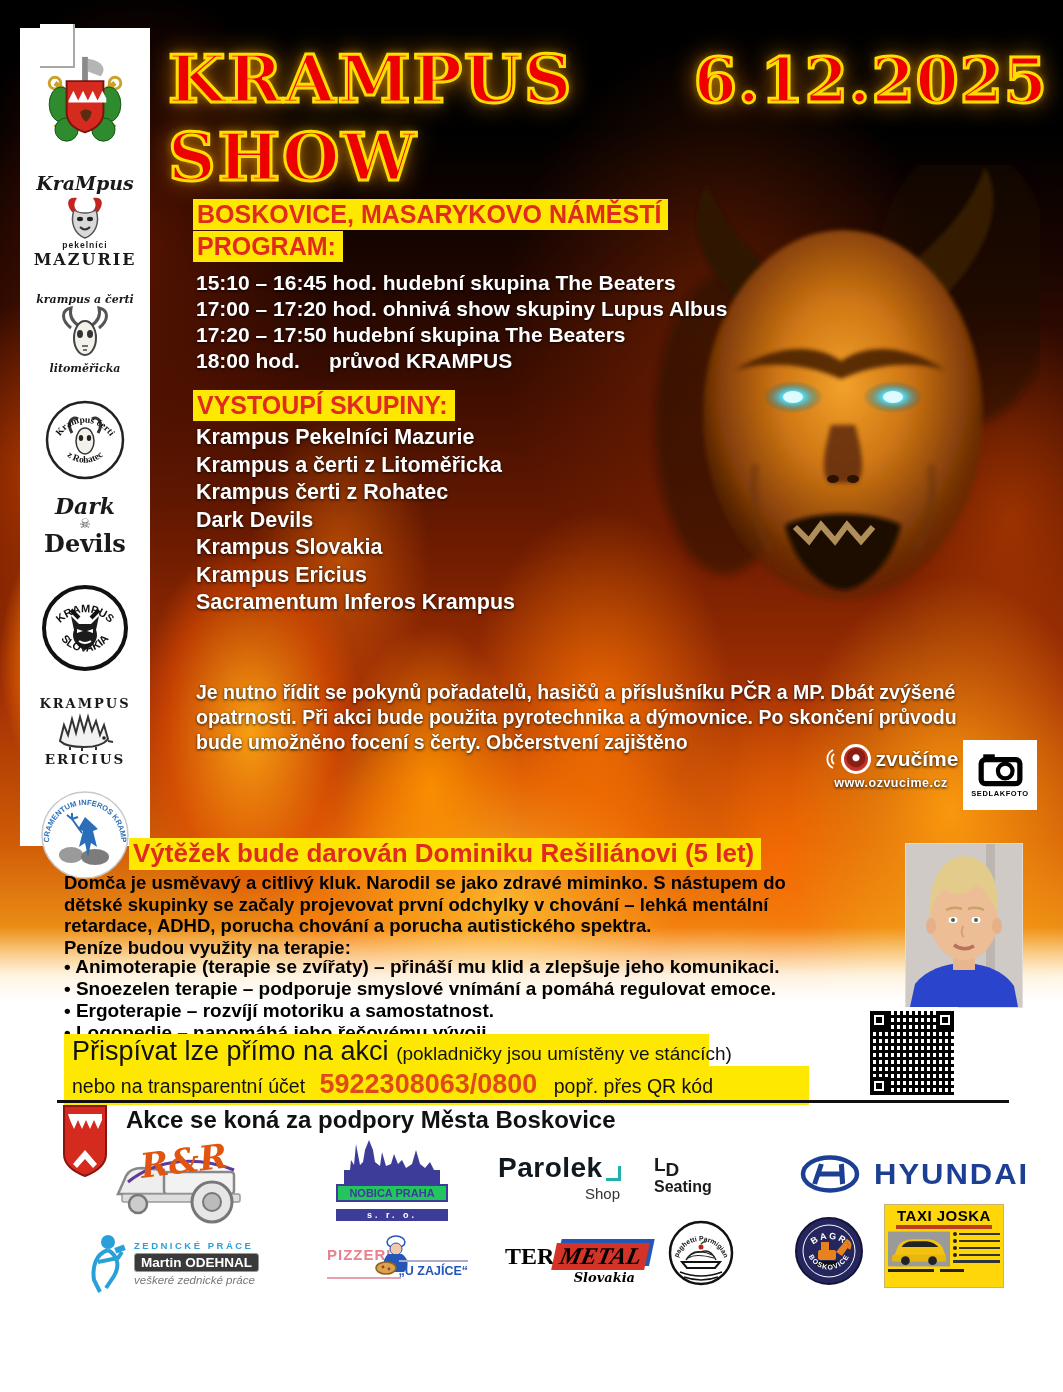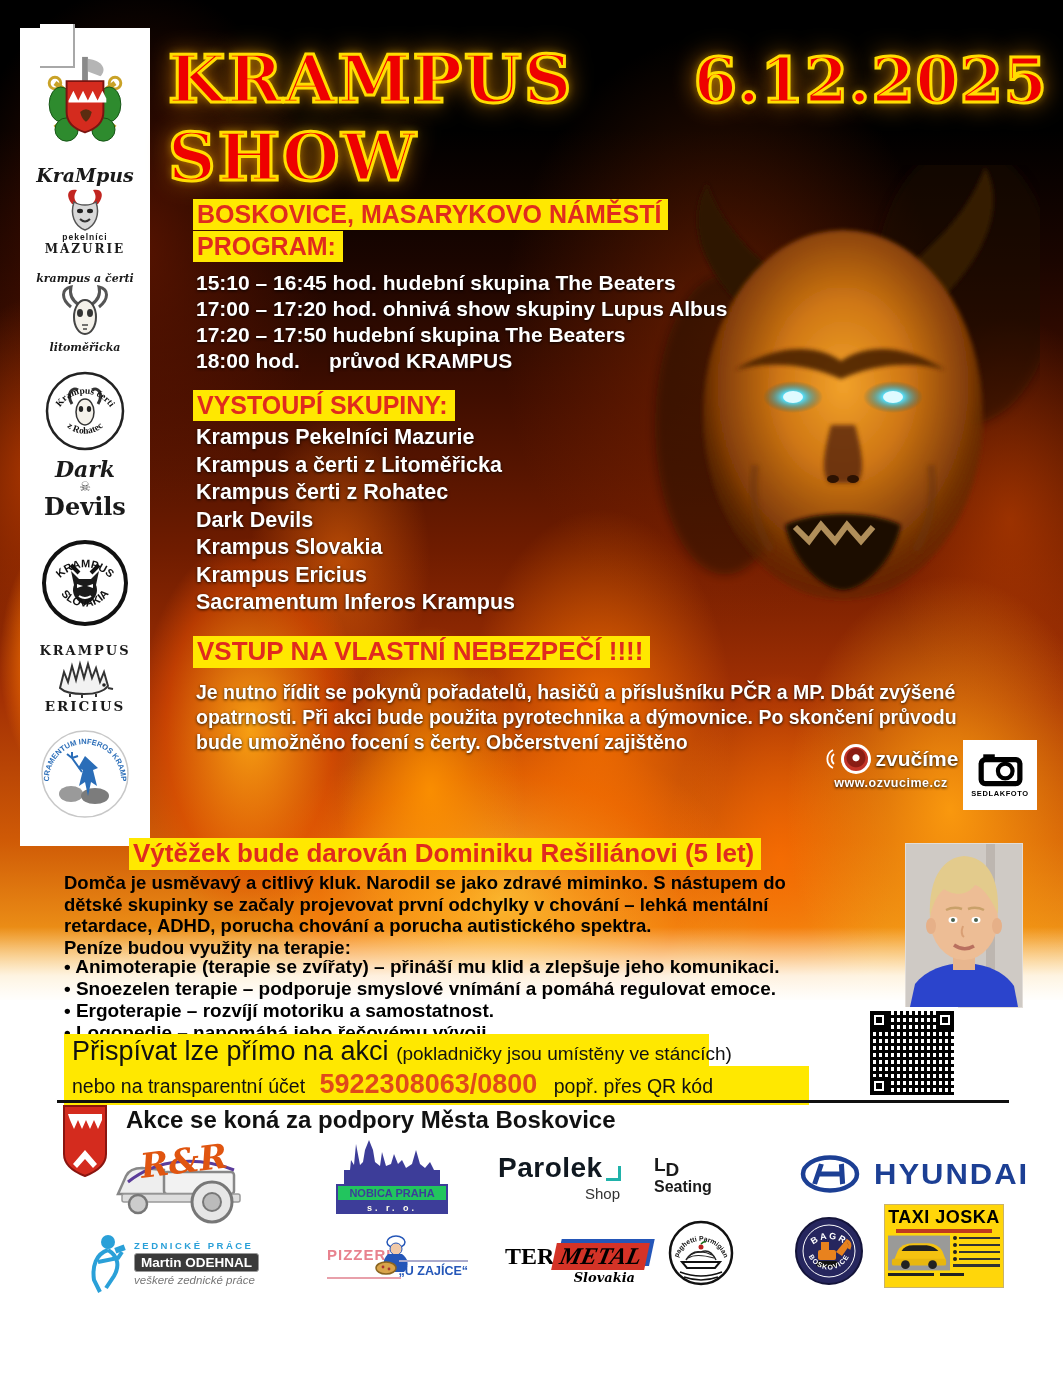--- a/index.html
+++ b/index.html
@@ -39,26 +39,26 @@
   
   .wtext{color:#fff;font-weight:bold;text-shadow:0 1px 3px rgba(0,0,0,.85);}
   .program-list{position:absolute;left:196px;top:270px;z-index:5;font-size:21px;line-height:26px;}
   .venue{position:absolute;left:193px;top:199px;z-index:5;}
   .groups-head{position:absolute;left:193px;top:390px;z-index:5;}
   .groups-list{position:absolute;left:196px;top:424px;z-index:5;font-size:21.5px;line-height:27.5px;}
   .warn-head{position:absolute;left:193px;top:636px;z-index:5;}
   .warn-body{position:absolute;left:196px;top:680px;width:812px;z-index:5;font-size:19.5px;line-height:25px;}
   
   .sidebar{position:absolute;left:20px;top:28px;width:130px;height:818px;background:#fff;z-index:4;
-    display:flex;flex-direction:column;align-items:center;}
+    display:flex;flex-direction:column;align-items:center;gap:8px;}
   .corner-mark{position:absolute;left:40px;top:24px;width:33px;height:42px;border-right:2px solid #a8a8a8;border-bottom:2px solid #a8a8a8;z-index:6;background:#fff;}
   .logo{display:flex;flex-direction:column;align-items:center;text-align:center;color:#1a1a1a;}
   .logo .script{font-family:"DejaVu Serif",serif;font-style:italic;font-weight:bold;font-size:19px;}
   .logo .tiny{font-size:8.5px;font-weight:bold;letter-spacing:1px;text-align:center;}
-  .logo .tiny2{font-size:12px;font-weight:bold;letter-spacing:2px;font-family:"DejaVu Serif",serif;}
+  .logo .tiny2{font-size:16px;font-weight:bold;letter-spacing:2px;font-family:"DejaVu Serif",serif;}
   .logo .serif-it{font-family:"DejaVu Serif",serif;font-style:italic;font-weight:bold;font-size:11px;}
   .gothic{font-family:"DejaVu Serif",serif;font-weight:bold;}
   
   .ozvucime{position:absolute;left:816px;top:744px;width:150px;z-index:5;color:#fff;text-align:center;}
   .oz-row{display:flex;align-items:center;justify-content:center;gap:5px;}
   .oz-icon{width:24px;height:24px;border-radius:50%;border:3px solid #fff;
     background:radial-gradient(circle at 50% 45%, #fff 0 3px, #8a1d14 4px 9px, #c23428 10px);}
   .oz-word{font-size:21px;font-weight:bold;text-shadow:0 1px 3px #000;}
   .oz-url{font-size:12.5px;font-weight:bold;letter-spacing:.5px;text-shadow:0 1px 3px #000;margin-top:2px;}
   .sedlak{position:absolute;left:963px;top:740px;width:74px;height:70px;background:#fff;z-index:5;
@@ -85,21 +85,21 @@
     background:repeating-linear-gradient(90deg,#000 0 3px,transparent 3px 6px),
                repeating-linear-gradient(0deg,#000 0 3px,#fff 3px 7px);}
   .qf{position:absolute;width:18px;height:18px;background:#fff;border:4px solid #000;box-sizing:border-box;}
   .qf::after{content:"";position:absolute;left:2px;top:2px;width:6px;height:6px;background:#000;}
   .qf.tl{left:0;top:0}.qf.tr{right:0;top:0}.qf.bl{left:0;bottom:0}
   
   .crest-bottom{position:absolute;left:62px;top:1104px;z-index:6;}
   .support{position:absolute;left:126px;top:1106px;z-index:6;font-size:24px;font-weight:bold;color:#111;}
   .sp{position:absolute;z-index:6;}
   .nob-name{border:2px solid #3d3d99;background:#22c55e;color:#3d3d99;font-size:11px;font-weight:bold;text-align:center;padding:1px 2px;}
-  .nob-suffix{background:#3d3d99;color:#ffe;font-size:9px;font-weight:bold;letter-spacing:3px;text-align:center;padding:1px 0;}
+  .nob-suffix{background:#3d3d99;color:#ffe;font-size:9px;font-weight:bold;letter-spacing:3px;text-align:center;padding:1px 0;margin-top:7px;}
   .pk-name{font-size:28px;font-weight:bold;color:#101820;letter-spacing:.5px;}
   .pk-corner{display:inline-block;width:12px;height:12px;border-right:3px solid #20b2aa;border-bottom:3px solid #20b2aa;margin-left:3px;transform:translateY(4px);}
   .pk-sub{display:block;text-align:right;font-size:15px;color:#333;margin-top:1px;padding-right:8px;}
   .ld-mark{font-weight:bold;font-size:19px;color:#1a1a1a;line-height:14px;}
   .ld-d{display:inline-block;transform:translateY(5px);}
   .ld-sub{font-weight:bold;font-size:16px;color:#1a1a1a;margin-top:6px;}
   .hy-row{display:flex;align-items:center;gap:14px;}
   .hy-word{font-size:31px;font-weight:bold;color:#1c3f94;letter-spacing:2px;transform:scaleY(.95);}
   .od-row{display:flex;gap:8px;align-items:center;}
   .od-top{font-size:9.5px;font-weight:bold;color:#2aa0d8;letter-spacing:2.5px;}
@@ -108,21 +108,21 @@
   .pz-wrap{position:relative;width:160px;height:64px;}
   .pz-name{position:absolute;left:0;top:16px;font-size:15px;font-weight:bold;color:#e8828e;letter-spacing:1px;border-bottom:2px solid #e8a0aa;padding-bottom:14px;width:74px;margin-left:19px;}
   .pz-sub{position:absolute;right:0;top:30px;font-size:12.5px;font-weight:bold;color:#2456b8;border-top:2px solid #aac;padding-top:2px;}
   .tm-row{display:flex;align-items:baseline;}
   .tm-ter{font-size:24px;font-weight:bold;color:#000;font-family:"Liberation Serif",serif;}
   .tm-metal{display:inline-block;background:#d43327;color:#000;font-size:24px;font-weight:bold;font-style:italic;
     font-family:"Liberation Serif",serif;padding:0 6px;transform:skewX(-12deg);box-shadow:4px -4px 0 #2456b8;}
   .tm-sub{font-size:13px;font-style:italic;font-weight:bold;text-align:right;margin-top:0;font-family:"DejaVu Serif",serif;}
   .taxi{position:absolute;left:884px;top:1204px;width:120px;height:84px;background:#ffd60a;border:1px solid #c9b26a;
     box-sizing:border-box;padding:2px 3px;z-index:6;}
-  .taxi-title{font-size:18px;font-weight:bold;color:#000;text-align:center;letter-spacing:.5px;}
+  .taxi-title{font-size:15px;font-weight:bold;color:#000;text-align:center;letter-spacing:.5px;}
   .taxi-sub{height:4px;background:#c03a1e;margin:1px 8px 2px 8px;}
   .taxi-body{display:flex;gap:3px;}
   .taxi-bullets{flex:1;display:flex;flex-direction:column;gap:3px;padding-top:1px;}
   .tb{display:flex;align-items:center;gap:2px;}
   .tb i{width:4px;height:4px;border-radius:50%;background:#222;}
   .tb b{height:2.5px;background:#333;flex:1;}
   .taxi-foot{display:flex;gap:6px;margin-top:2px;}
   .tf{height:3px;background:#222;}
 </style>
 </head>
@@ -317,23 +317,20 @@
   <div class="groups-list wtext">
     <div>Krampus Pekelníci Mazurie</div>
     <div>Krampus a čerti z Litoměřicka</div>
     <div>Krampus čerti z Rohatec</div>
     <div>Dark Devils</div>
     <div>Krampus Slovakia</div>
     <div>Krampus Ericius</div>
     <div>Sacramentum Inferos Krampus</div>
   </div>
 
-  <div class="warn-head">
-    <span class="chip big">VSTUP NA VLASTNÍ NEBEZPEČÍ !!!!</span>
-  </div>
   <div class="warn-body wtext">Je nutno řídit se pokynů pořadatelů, hasičů a příslušníku PČR a MP. Dbát zvýšené opatrnosti. Při akci bude použita pyrotechnika a dýmovnice.  Po skončení průvodu bude umožněno focení s čerty. Občerstvení zajištěno</div>
 
   <div class="ozvucime">
     <div class="oz-row">
       <svg width="12" height="22" viewBox="0 0 12 22">
         <path d="M9,2 A10,10 0 0 0 9,20 M10,6 A6.5,6.5 0 0 0 10,16" stroke="#fff" stroke-width="1.8" fill="none"></path>
       </svg>
       <span class="oz-icon"></span>
       <span class="oz-word">zvučíme</span>
     </div>

